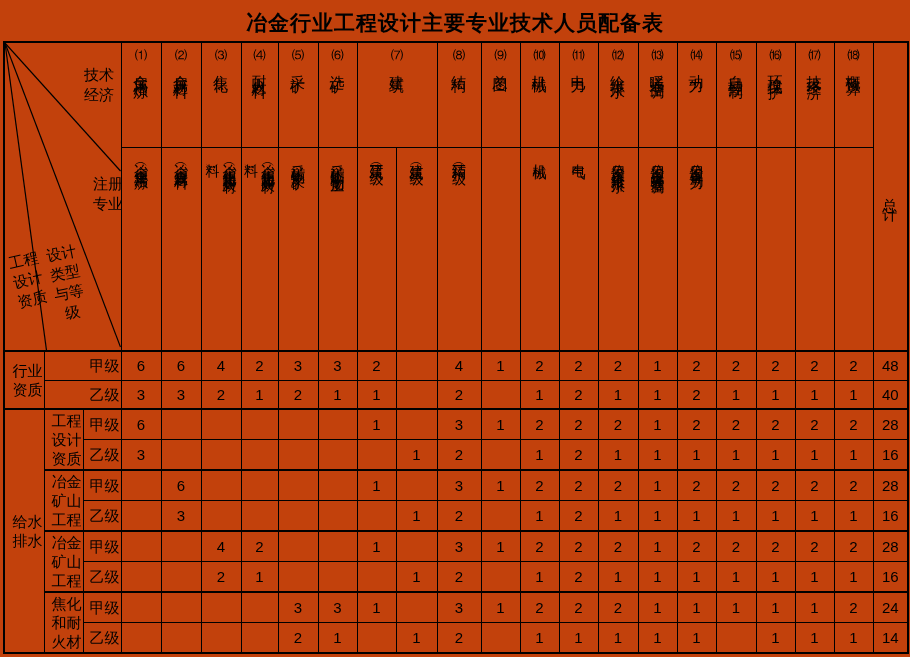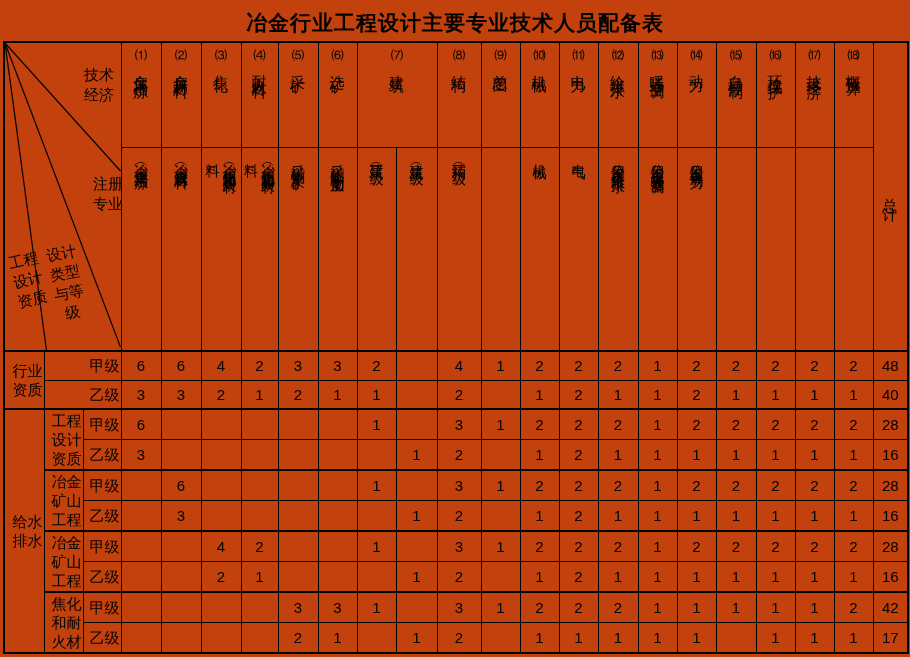--- a/index.html
+++ b/index.html
@@ -496,21 +496,21 @@
           <td class="val">1</td>
           <td class="val">2</td>
           <td class="val">2</td>
           <td class="val">2</td>
           <td class="val">1</td>
           <td class="val">1</td>
           <td class="val">1</td>
           <td class="val">1</td>
           <td class="val">1</td>
           <td class="val">2</td>
-          <td class="val">42</td>
+          <td class="val">24</td>
         </tr>
         <tr>
           <td class="lbl" colspan="1">乙级</td>
           <td class="val"></td>
           <td class="val"></td>
           <td class="val"></td>
           <td class="val"></td>
           <td class="val">2</td>
           <td class="val">1</td>
           <td class="val"></td>
@@ -519,17 +519,17 @@
           <td class="val"></td>
           <td class="val">1</td>
           <td class="val">1</td>
           <td class="val">1</td>
           <td class="val">1</td>
           <td class="val">1</td>
           <td class="val"></td>
           <td class="val">1</td>
           <td class="val">1</td>
           <td class="val">1</td>
-          <td class="val">17</td>
+          <td class="val">14</td>
         </tr>
       </tbody>
   </table>
 </div>
 
 </body></html>

